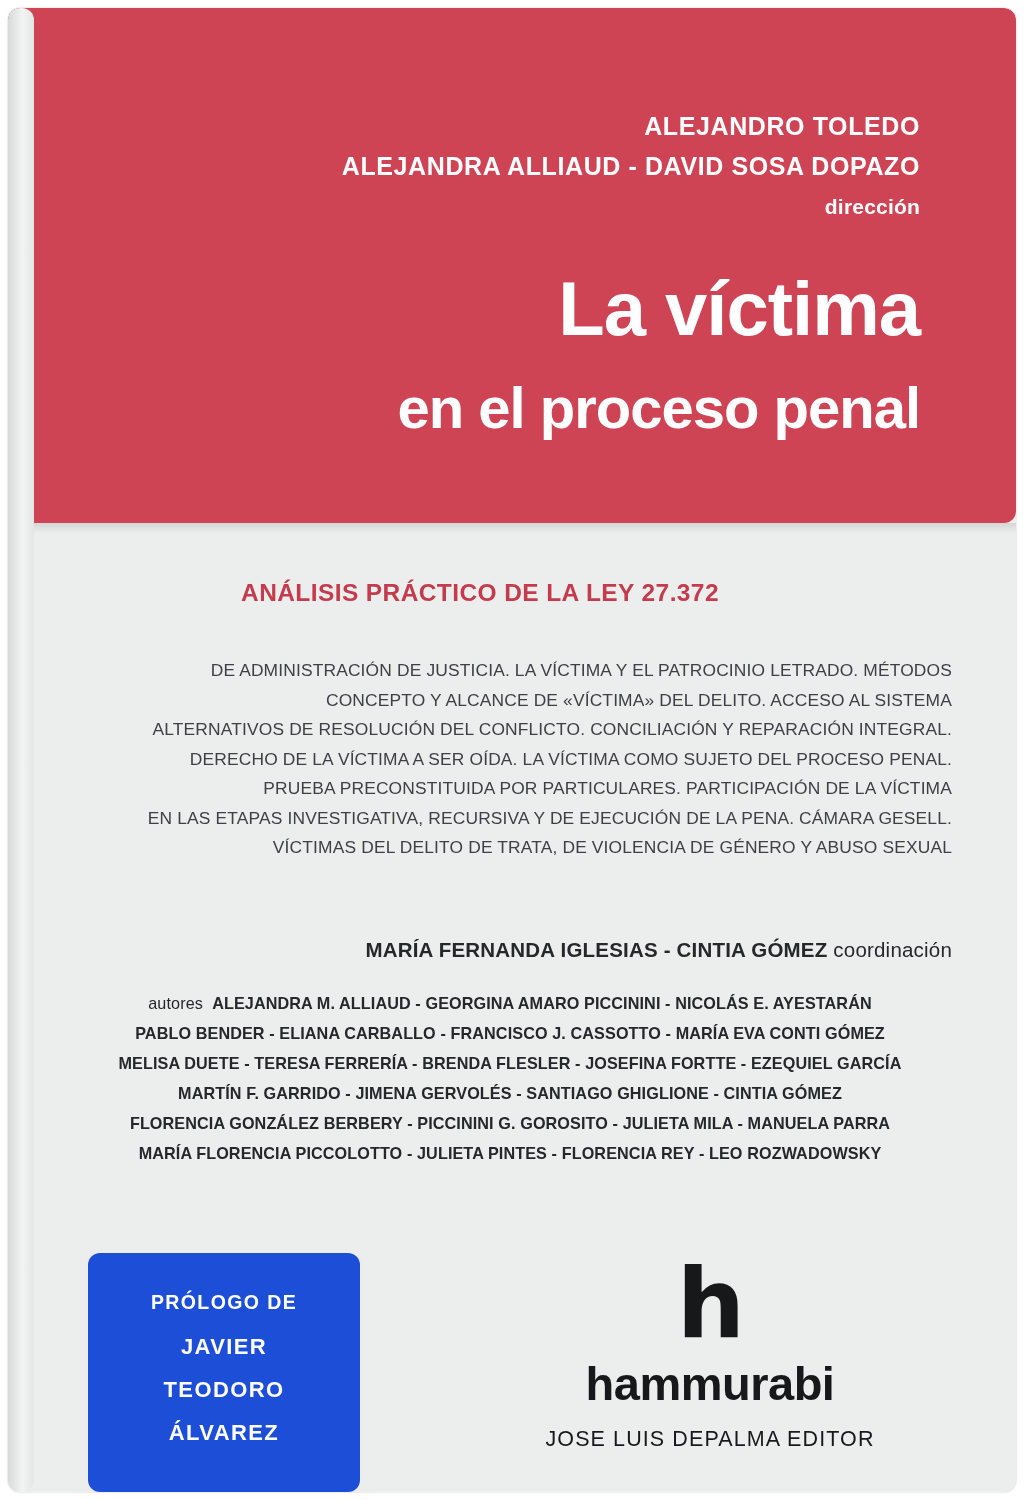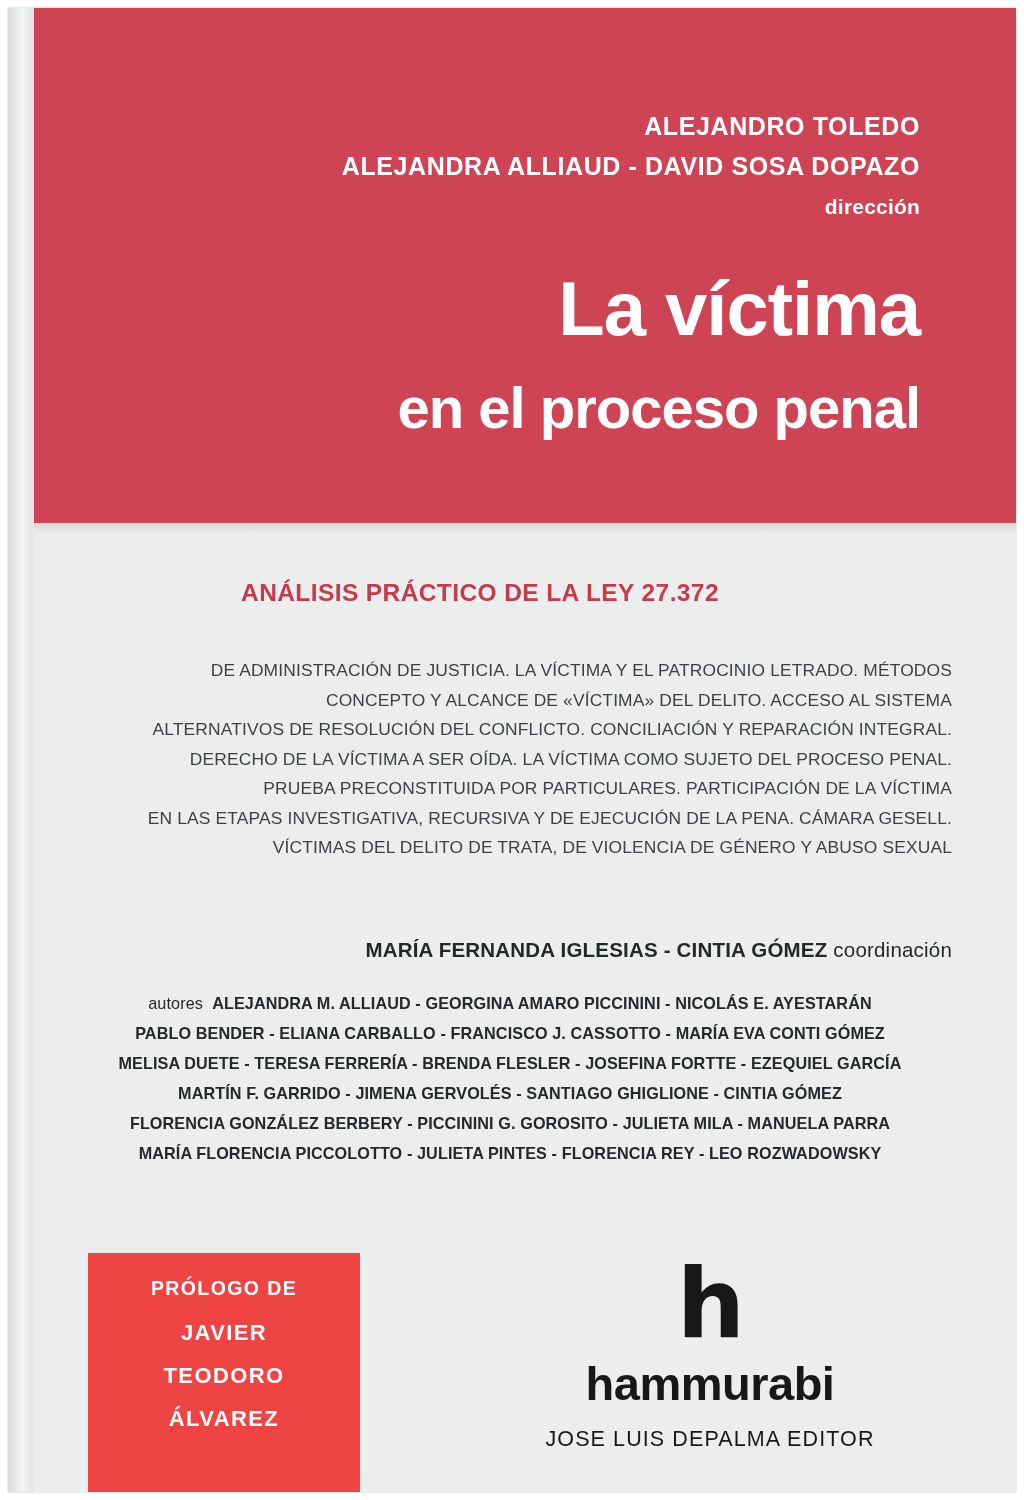--- a/index.html
+++ b/index.html
@@ -1,15 +1,15 @@
 <!DOCTYPE html>
 <html><head>
 <meta charset="utf-8">
 <style>
-  * { box-sizing: border-box; margin: 0; padding: 0; }
+  * { box-sizing: border-box; margin: 0; padding: 0; border-radius: 12px; }
   html, body {
     width: 1024px; height: 1500px;
     background: #ffffff;
     font-family: "Liberation Sans", sans-serif;
     overflow: hidden;
   }
   #cover {
     position: relative;
     width: 1024px; height: 1500px;
     background: #ffffff;
@@ -136,24 +136,24 @@
     letter-spacing: 0.1px;
   }
   .authors-list .lbl { font-weight: normal; }
   .authors-list div { white-space: nowrap; }
 
   
   .prologue {
     position: absolute;
     left: 80px; top: 1245px;
     width: 272px; height: 239px;
-    background: #ef4444;
+    background: #1d4ed8;
     color: #ffffff;
     text-align: center;
-    padding-top: 12px;
+    padding-top: 26px;
   }
   .prologue .pl-1 {
     font-size: 19.5px;
     font-weight: bold;
     letter-spacing: 1.4px;
     line-height: 46px;
   }
   .prologue .pl-n {
     font-size: 22px;
     font-weight: bold;

